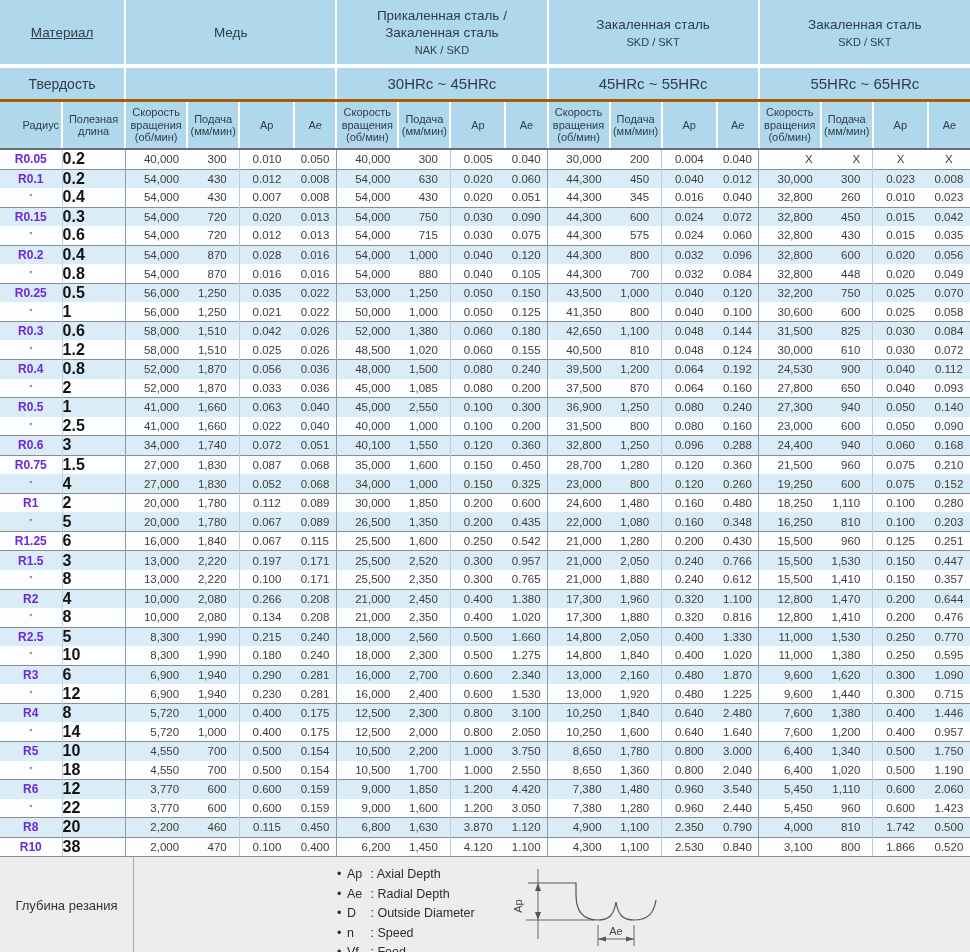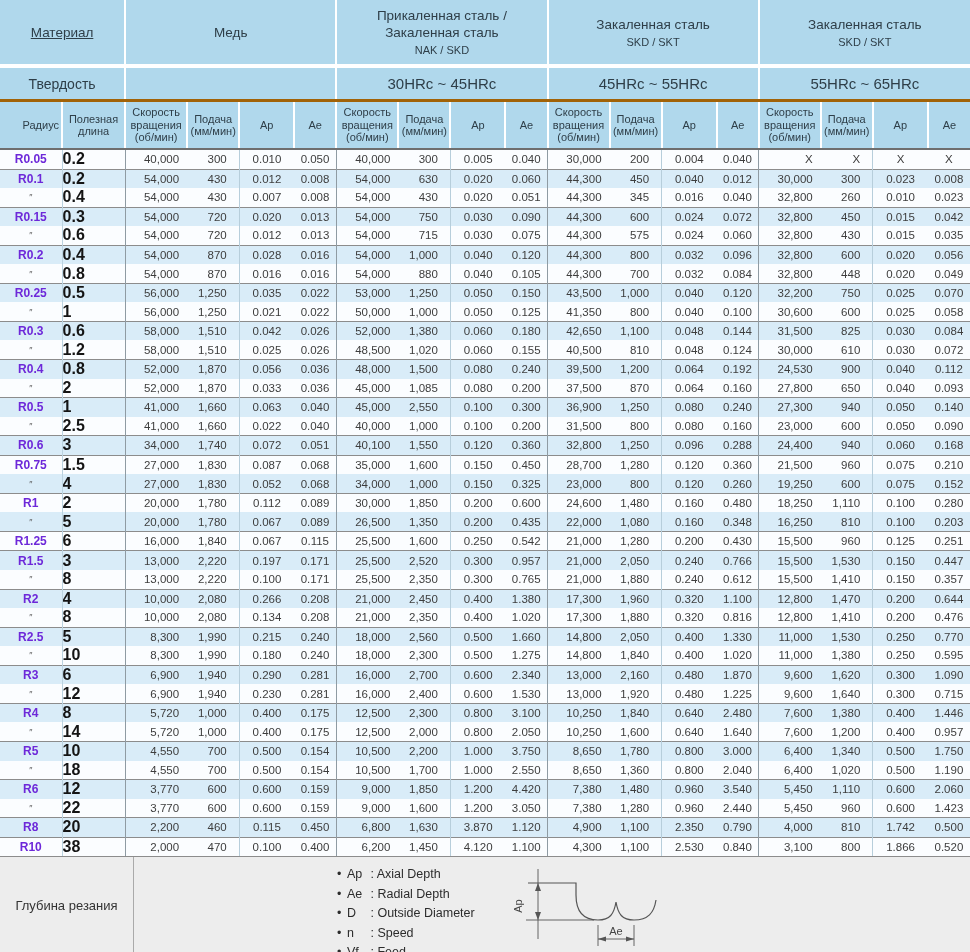--- a/index.html
+++ b/index.html
@@ -694,21 +694,21 @@
           <td class="ae">0.281</td>
           <td class="speed">16,000</td>
           <td class="feed">2,400</td>
           <td class="ap">0.600</td>
           <td class="ae">1.530</td>
           <td class="speed">13,000</td>
           <td class="feed">1,920</td>
           <td class="ap">0.480</td>
           <td class="ae">1.225</td>
           <td class="speed">9,600</td>
-          <td class="feed">1,640</td>
+          <td class="feed">1,440</td>
           <td class="ap">0.300</td>
           <td class="ae">0.715</td>
         </tr>
         <tr class="gs">
           <td class="radius">R4</td>
           <td class="len">8</td>
           <td class="speed">5,720</td>
           <td class="feed">1,000</td>
           <td class="ap">0.400</td>
           <td class="ae">0.175</td>

